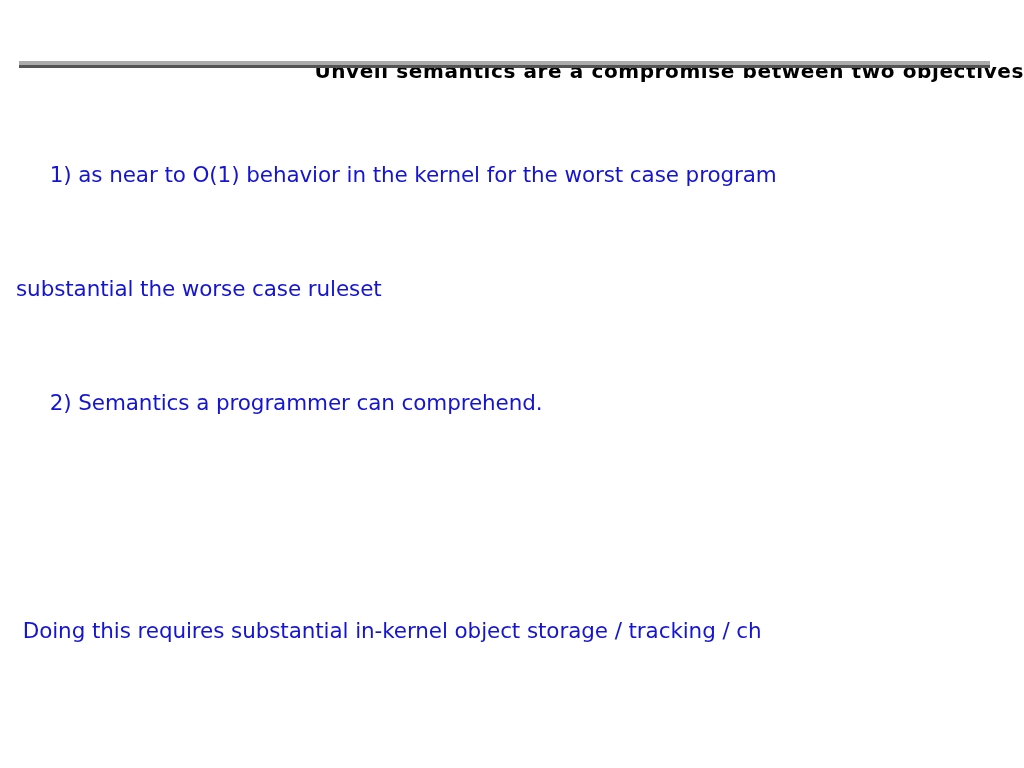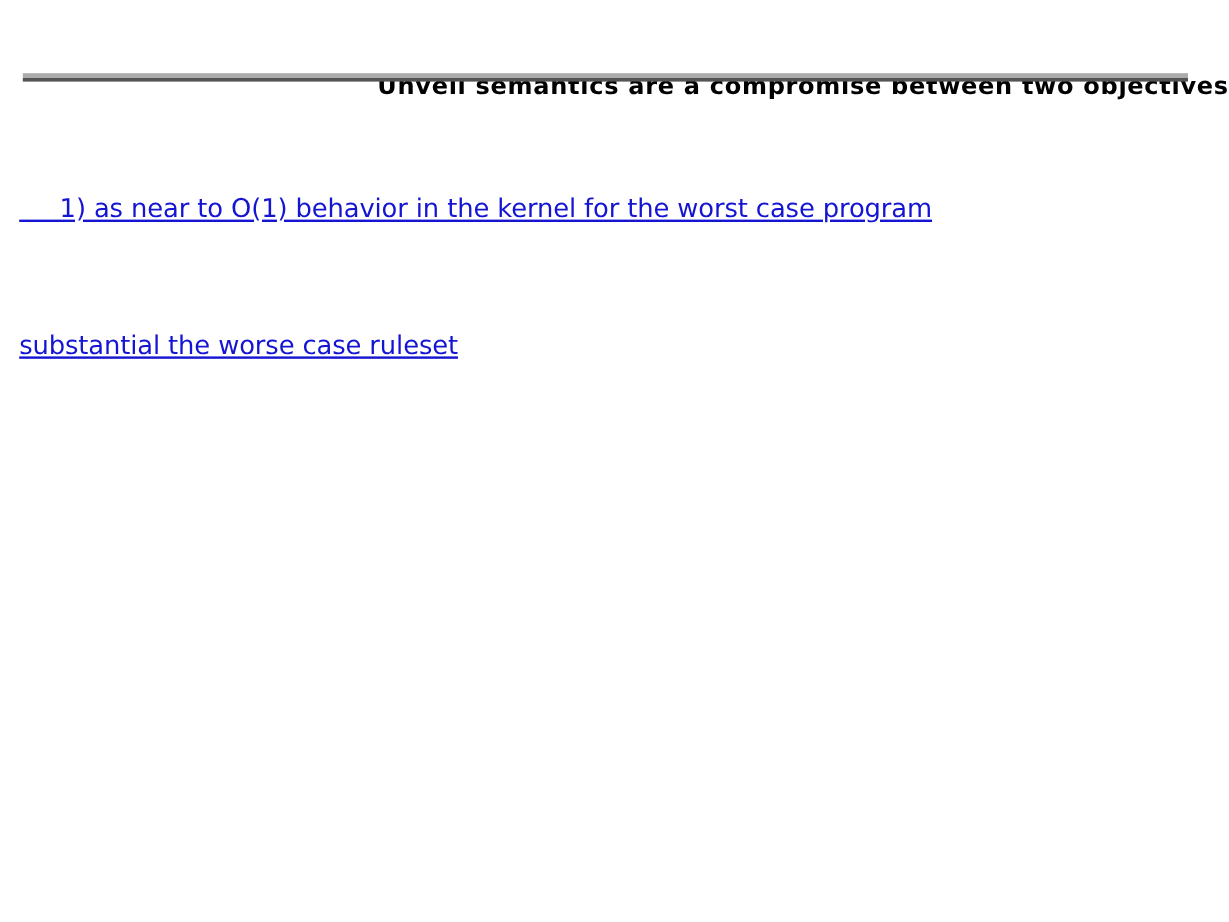--- a/index.html
+++ b/index.html
@@ -75,40 +75,41 @@
     font-family: "DejaVu Sans", sans-serif;
     font-size: 21.5px;
     line-height: 38px;
     letter-spacing: -0.1px;
     white-space: pre;
   }
   .body-text .line {
     display: block;
     height: 38px;
     white-space: pre;
-    text-decoration: underline;
   }
   .body-text .line.blank {
     height: 38px;
   }
 </style>
 </head>
 <body>
 
 <div id="slide" style="background: rgb(255, 255, 255);">
 
   <div class="slide-title" style="color: rgb(0, 0, 0);">Unveil semantics are a compromise between two objectives</div>
 
   <div class="title-rule">
     <div class="rule-light" style="background: rgb(171, 171, 171);"></div>
     <div class="rule-dark" style="background: rgb(84, 84, 84);"></div>
   </div>
 
   <div class="body-text" style="color: rgb(20, 20, 210);">
     <span class="line">     1) as near to O(1) behavior in the kernel for the worst case program</span>
     <span class="line">substantial the worse case ruleset</span>
+    <span class="line">     2) Semantics a programmer can comprehend.</span>
     <span class="line blank"></span>
+    <span class="line"> Doing this requires substantial in-kernel object storage / tracking / ch</span>
     
     
     
   </div>
 
 </div>
 
 </body></html>

